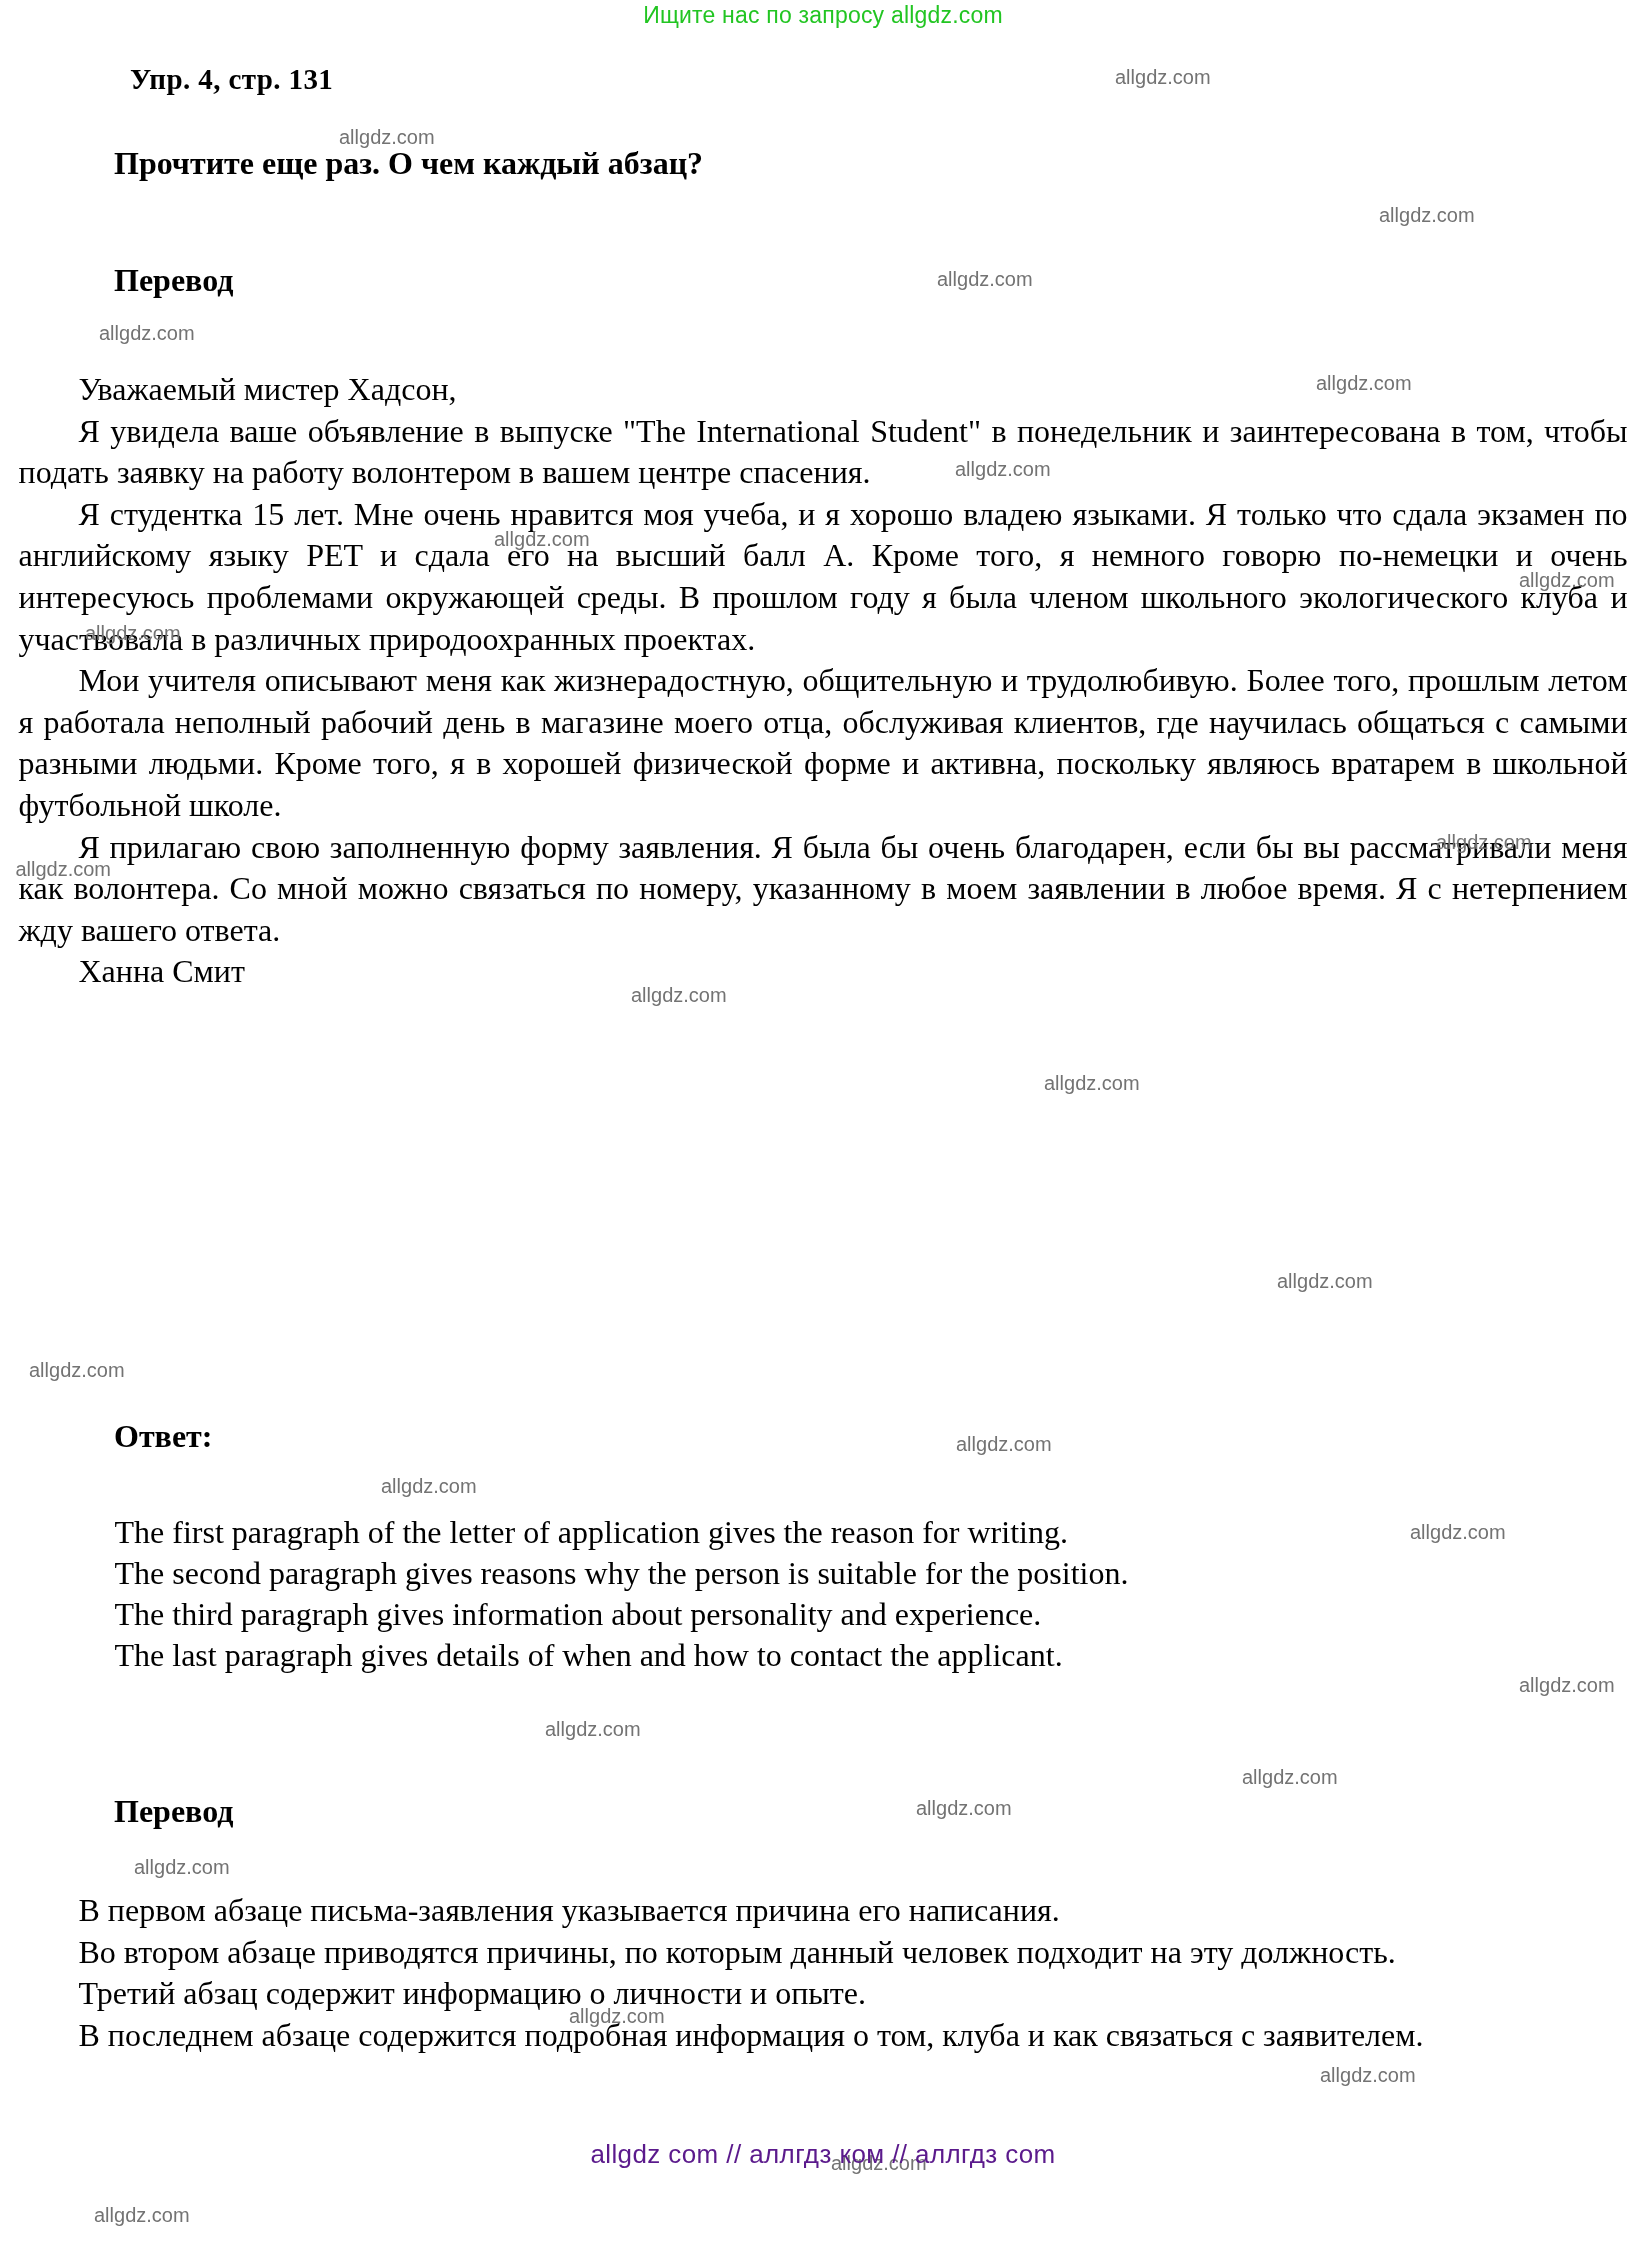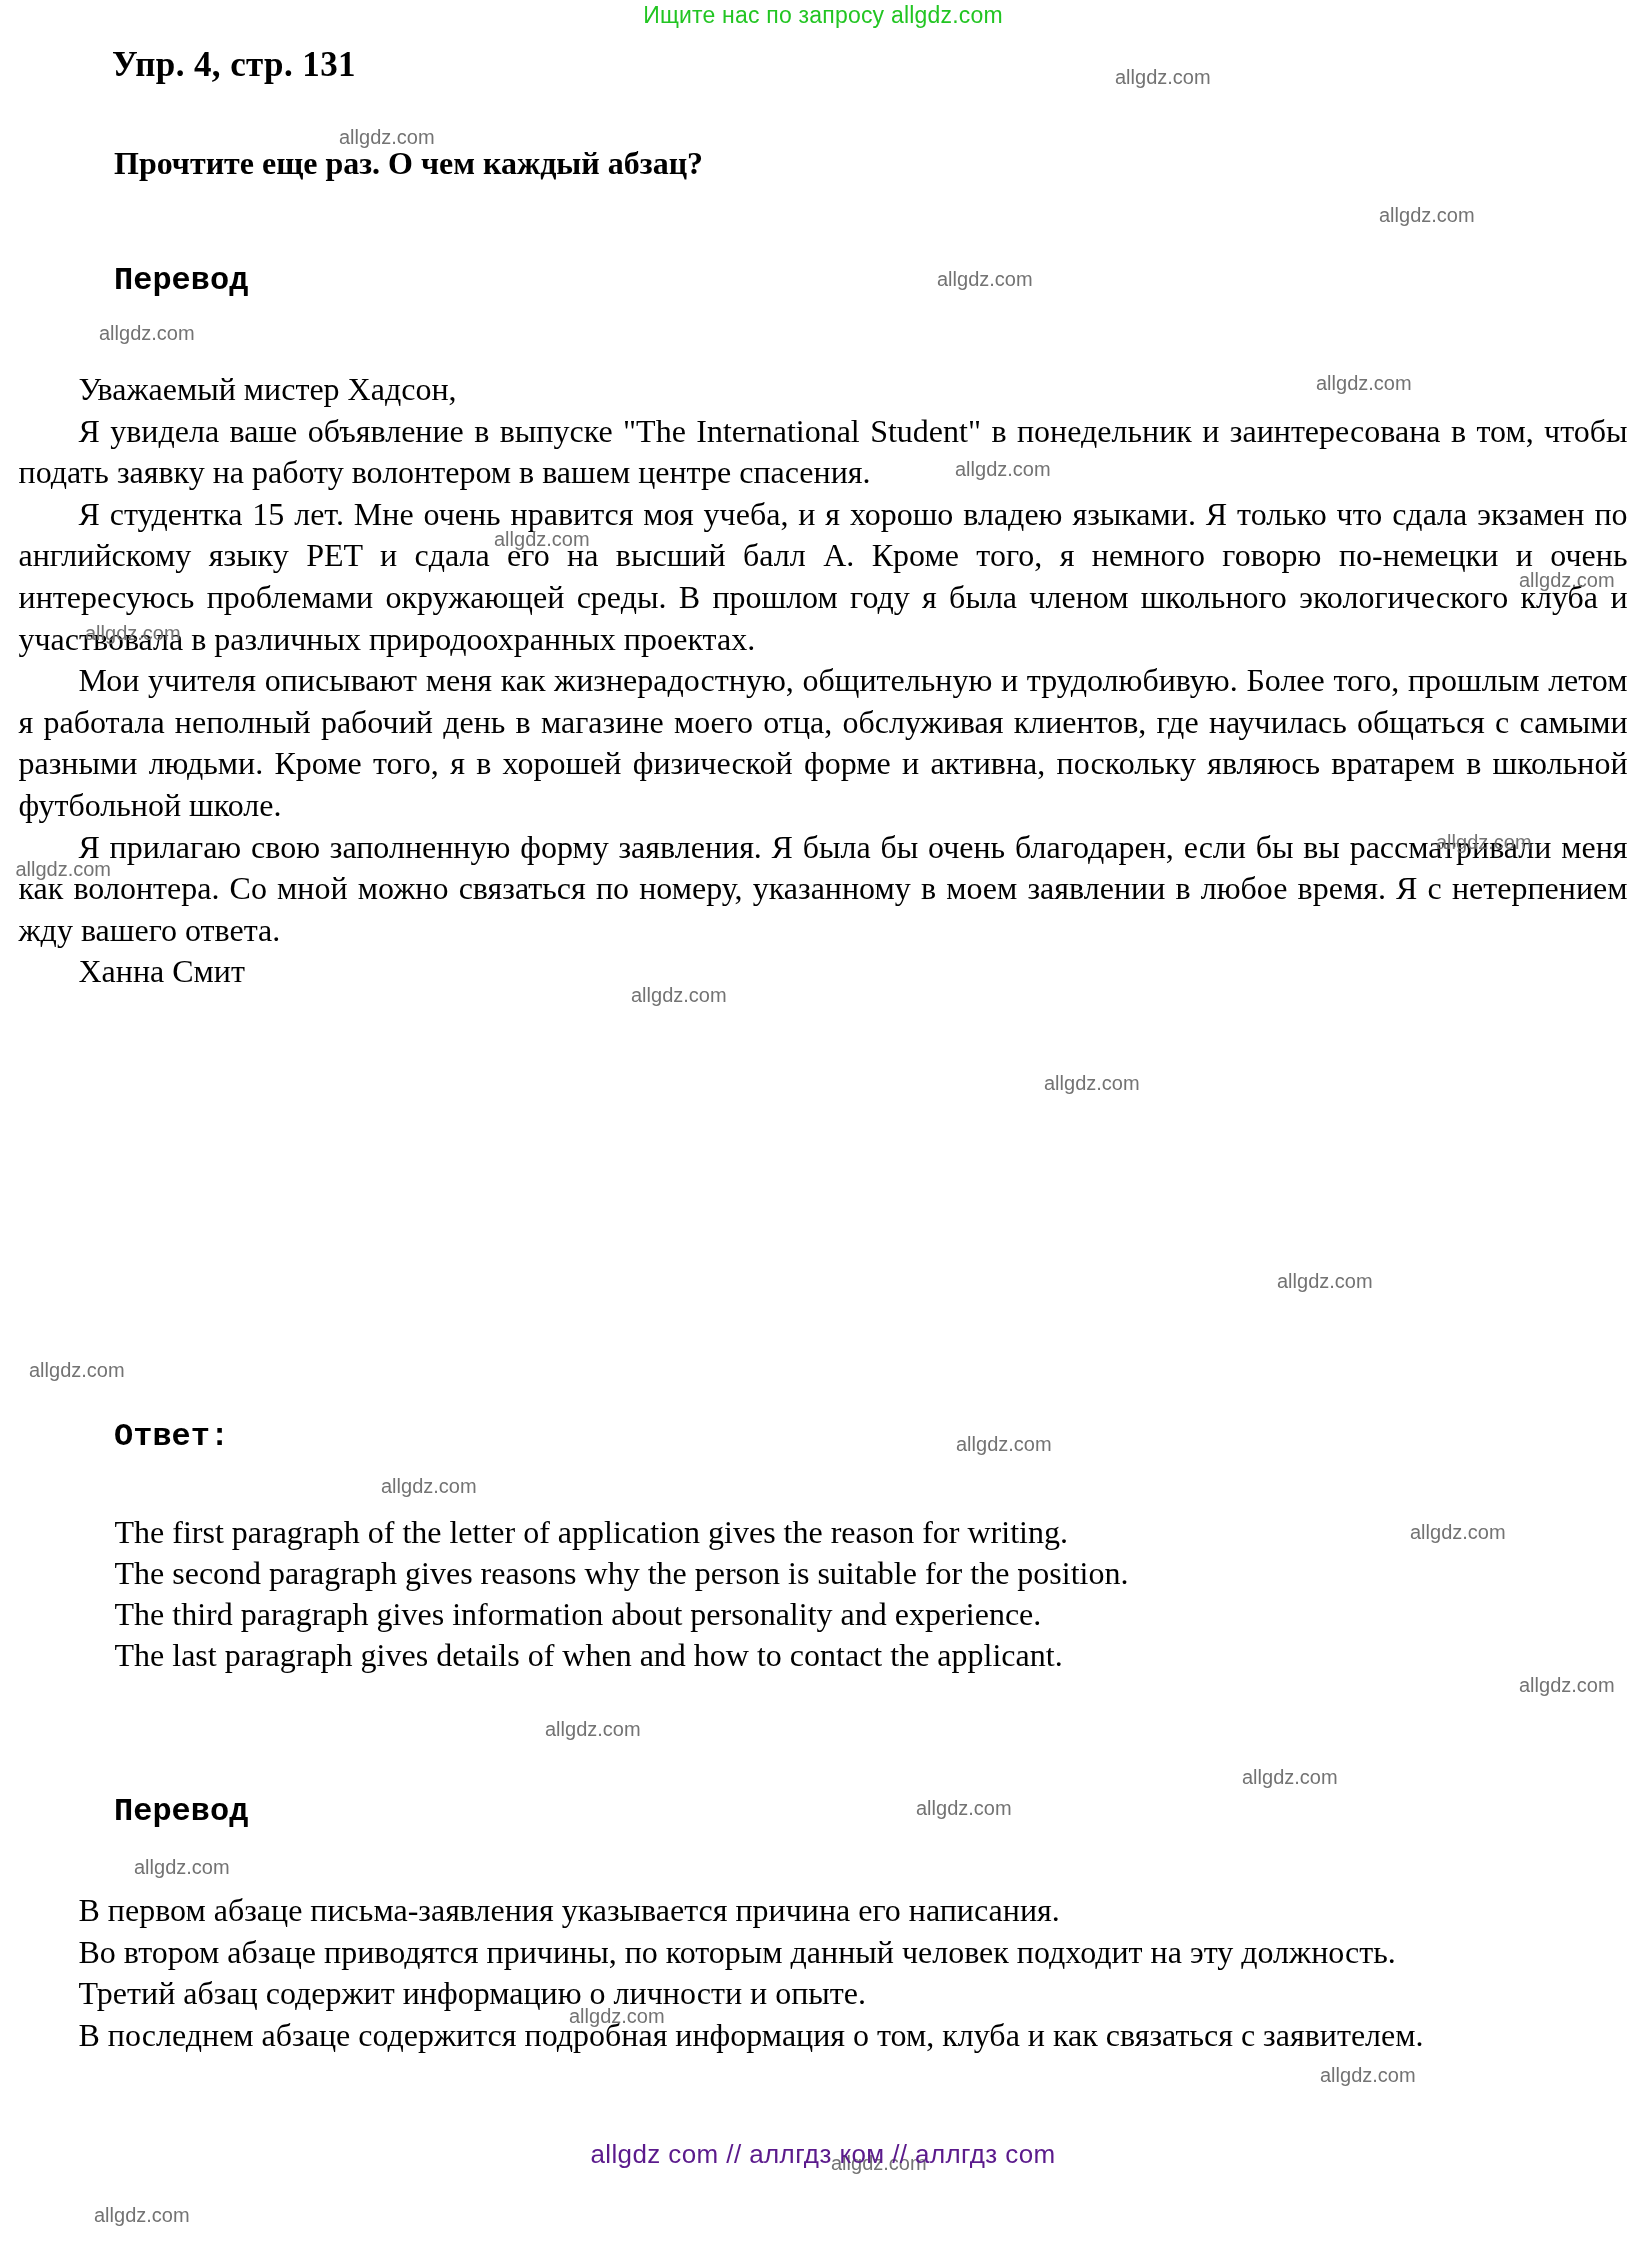--- a/index.html
+++ b/index.html
@@ -33,43 +33,42 @@
     text-align: center;
     font-family: "Liberation Sans", "DejaVu Sans", sans-serif;
     font-size: 23px;
     letter-spacing: 0.2px;
     color: #22c522;
     white-space: nowrap;
   }
 
   
   h1.ex-title {
-    margin: 0;
+    margin: 18px;
     position: absolute;
     top: 45px;
     left: 112px;
-    font-size: 35px;
+    font-size: 29px;
     font-weight: bold;
     letter-spacing: 0.4px;
   }
   h2.task-prompt {
     margin: 0;
     position: absolute;
     top: 145px;
     left: 114px;
     font-size: 32px;
     font-weight: bold;
   }
   h2.section-head {
     margin: 0;
     position: absolute;
     font-size: 32px;
     font-weight: bold;
     left: 114px;
-    font-family: Liberation Mono, monospace;
   }
   h2.section-translation-1 { top: 262px; }
   h2.section-answer       { top: 1418px; }
   h2.section-translation-2 { top: 1793px; }
 
   
   .flow {
     position: absolute;
     left: 18.5px;
     width: 1609px;

